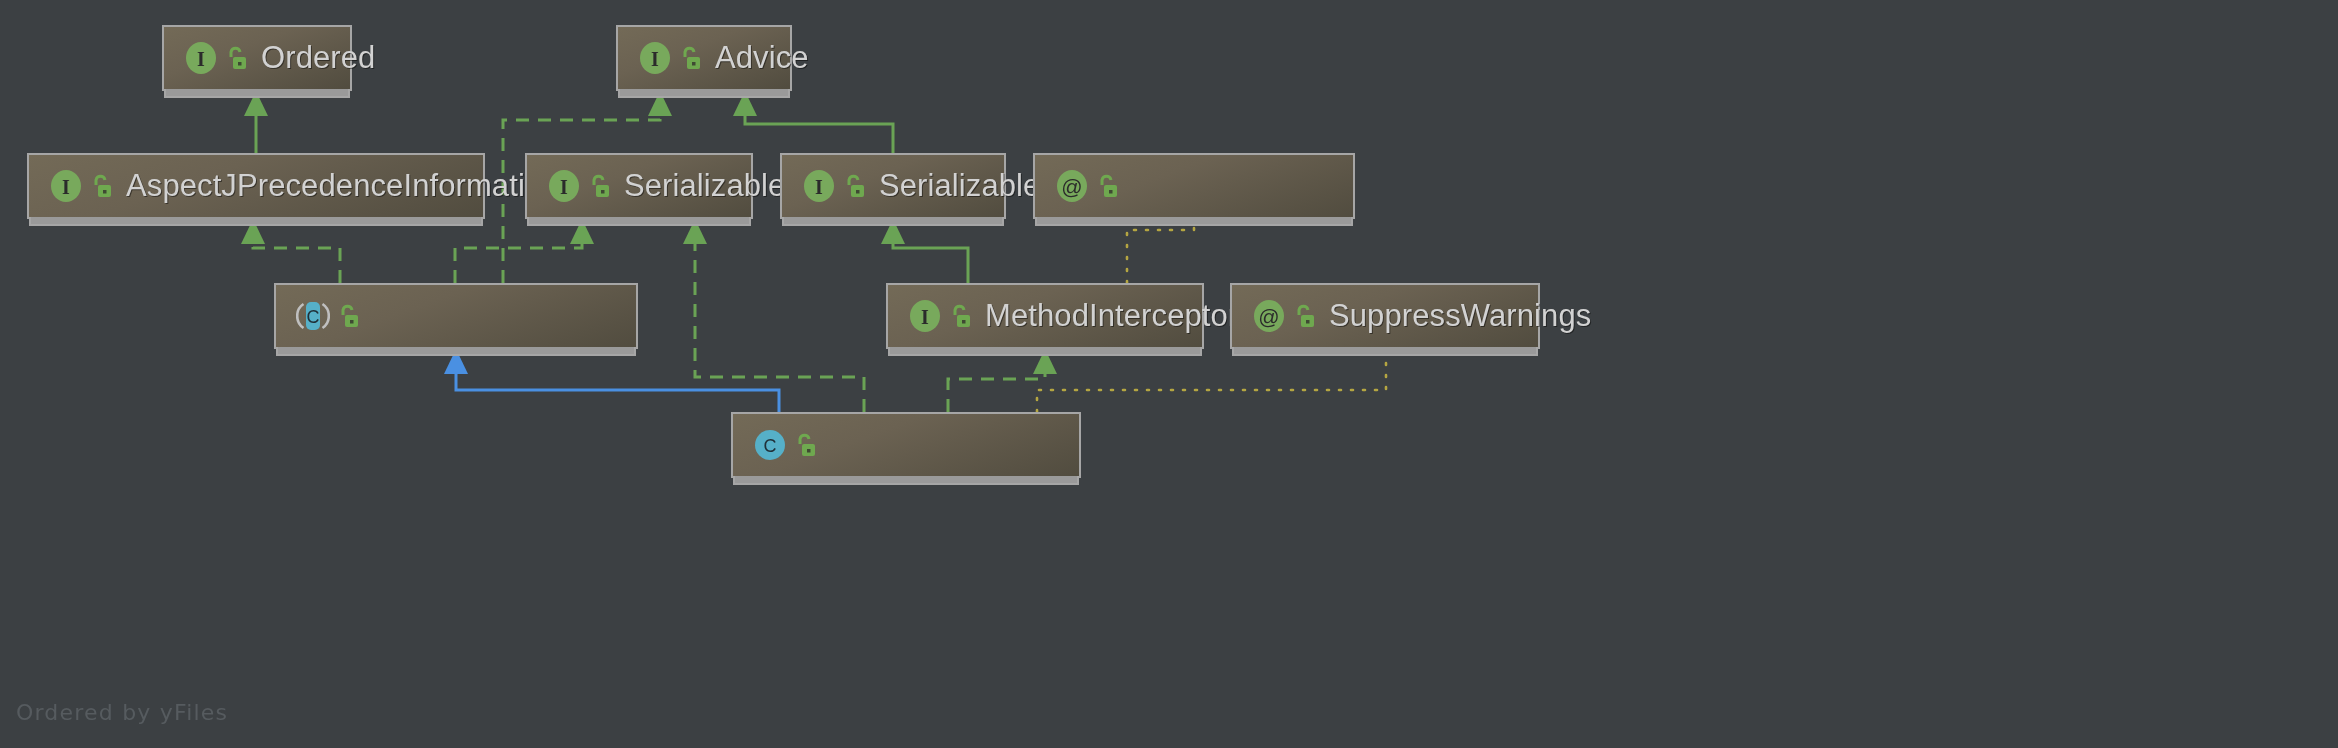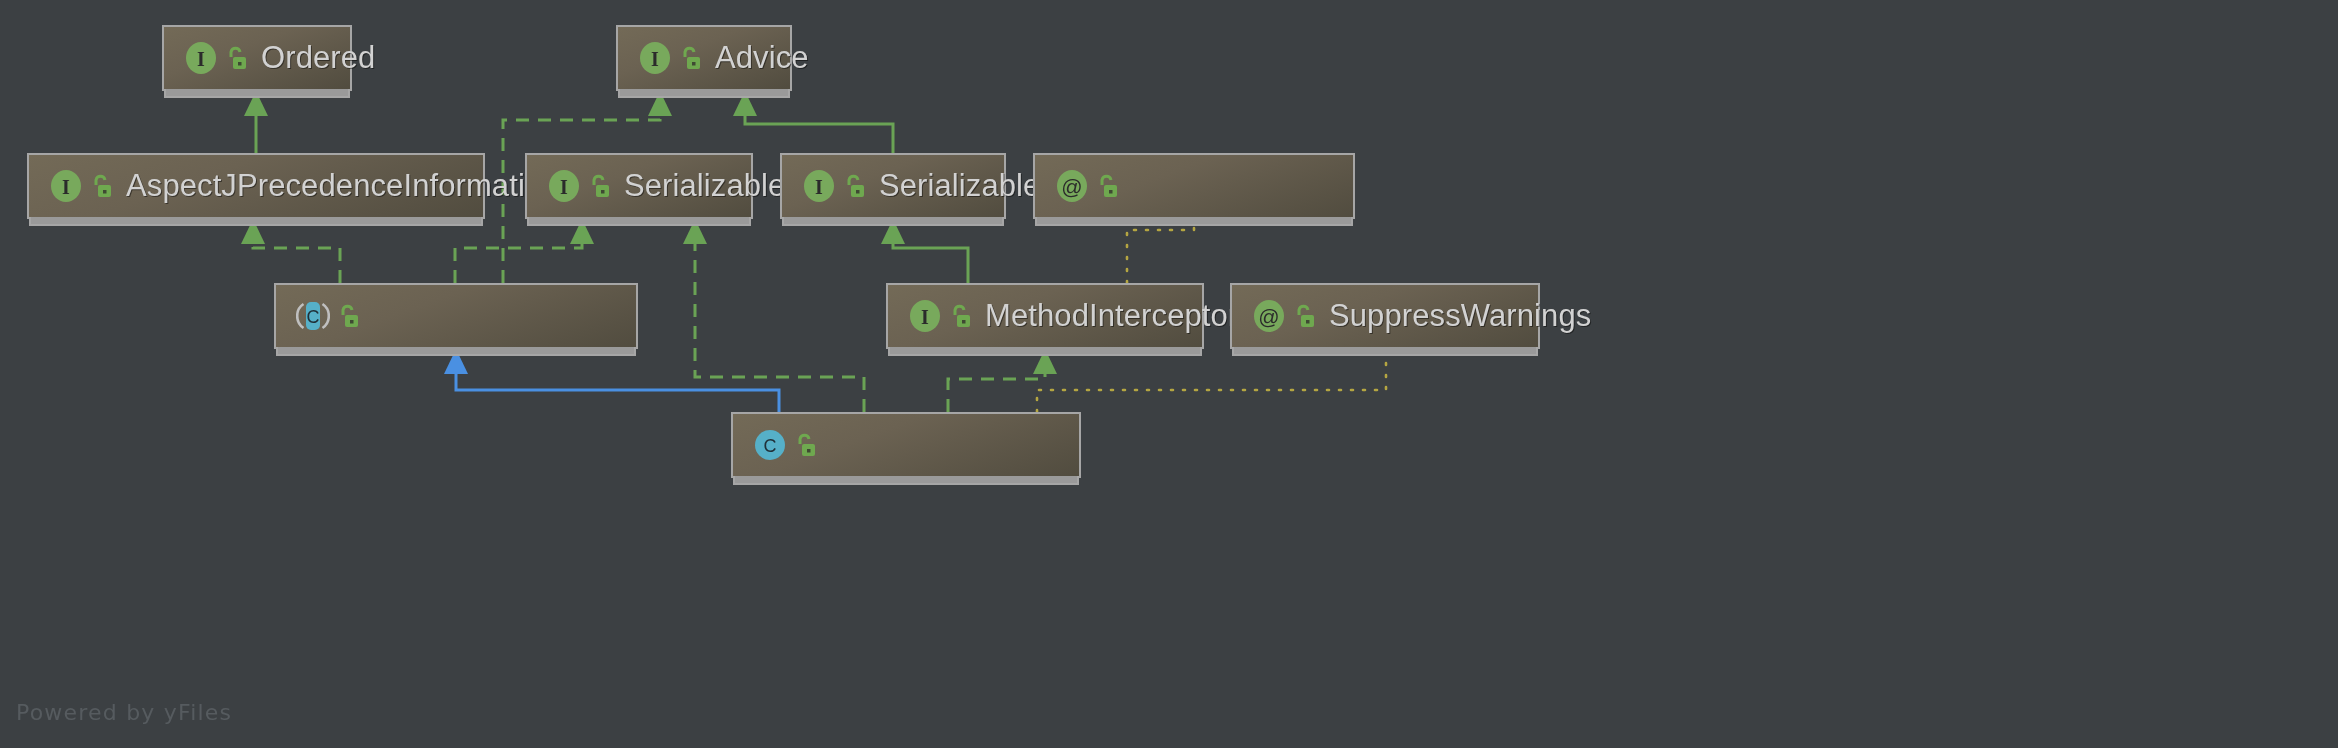--- a/index.html
+++ b/index.html
@@ -312,15 +312,15 @@
     <span class="icon-lock">
       <svg viewBox="0 0 22 26" width="22" height="26">
         <path d="M 6,11 L 6,6 A 4.6,4.6 0 0 1 15,6" stroke="#6fa84f" stroke-width="3" fill="none"></path>
         <rect x="8" y="11" width="13" height="12" rx="2" fill="#6fa84f"></rect>
         <rect x="13" y="16" width="3.5" height="3.5" fill="#3f4a33"></rect>
       </svg>
     </span>
     <span class="node-shadowbar"></span>
   </div>
 
-  <div class="watermark">Powered by yFiles</div>
+  <div class="watermark">Ordered by yFiles</div>
 
 </div>
 
 </body></html>

